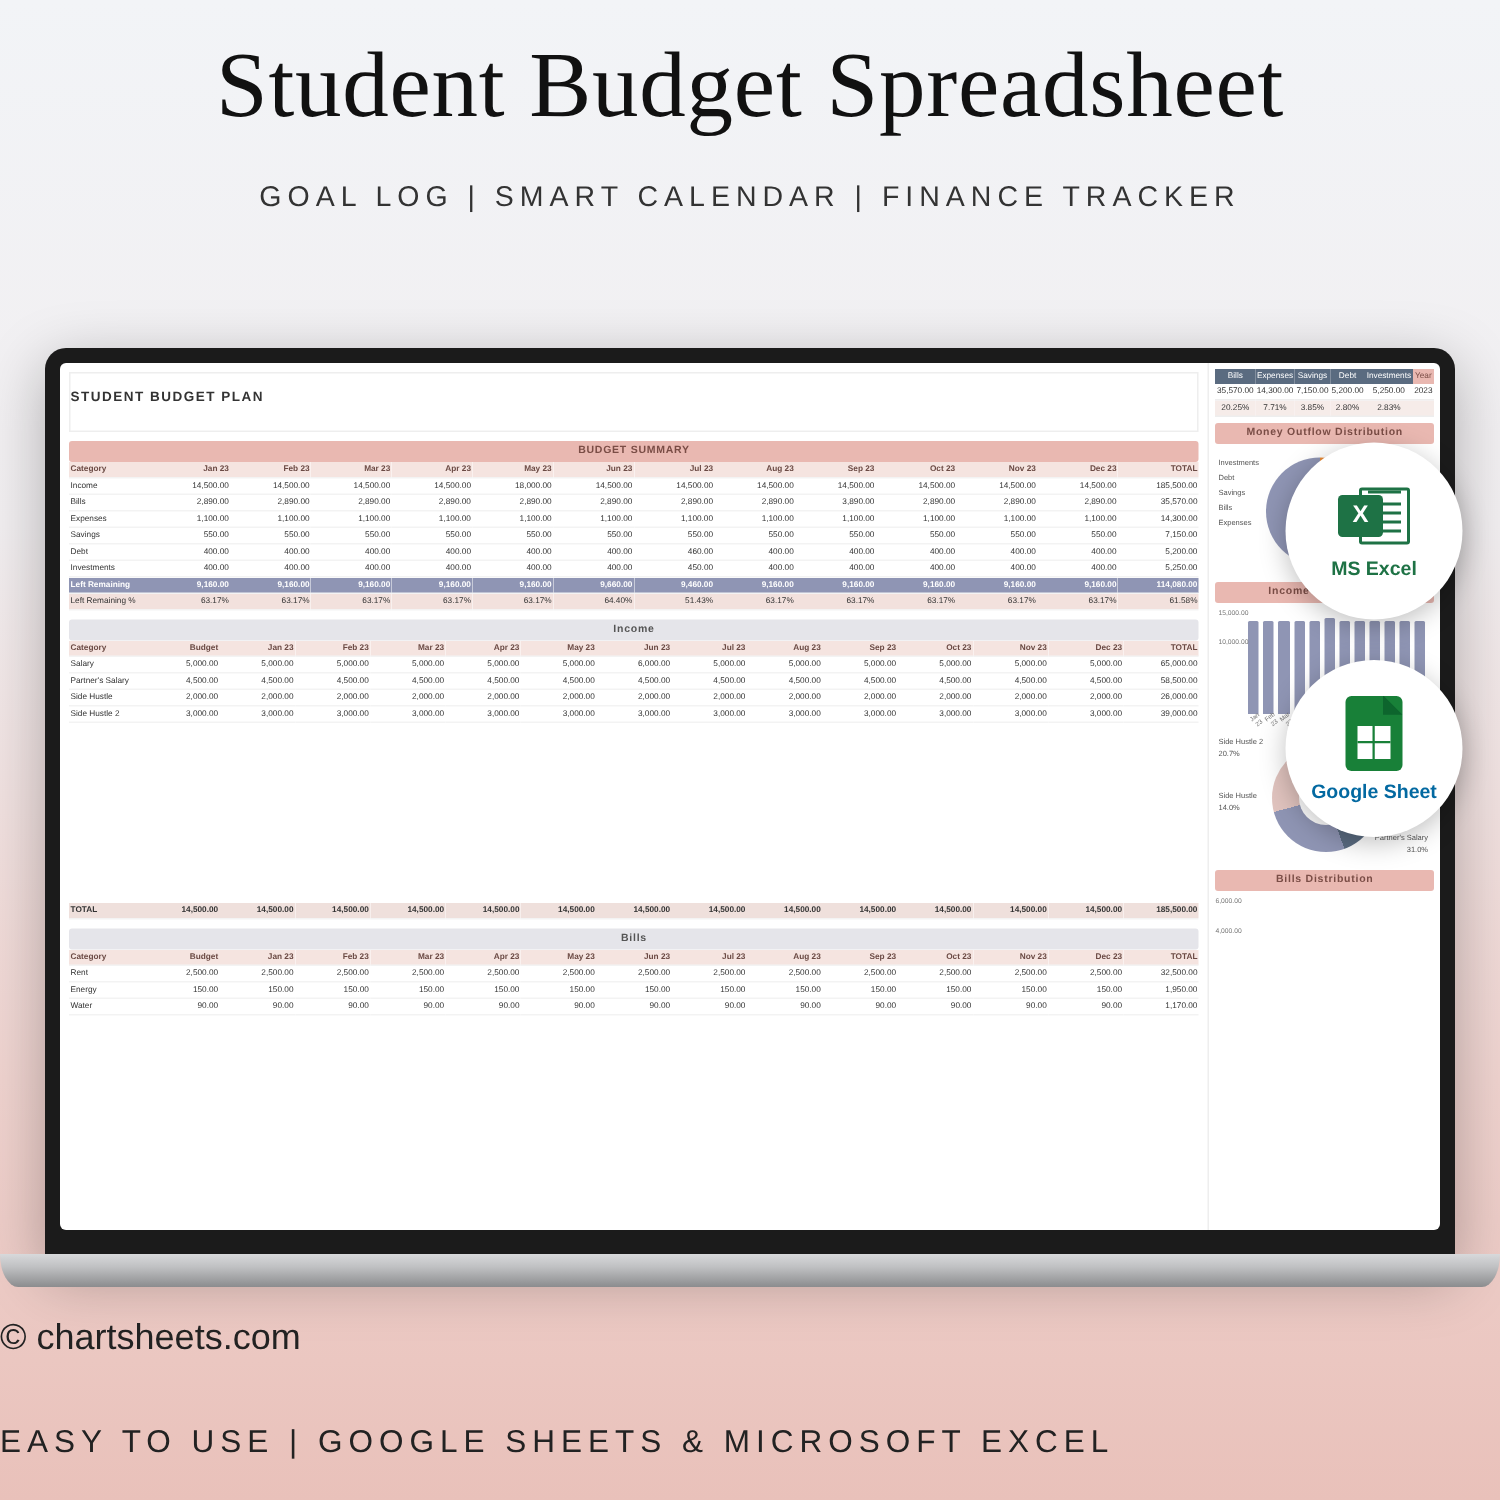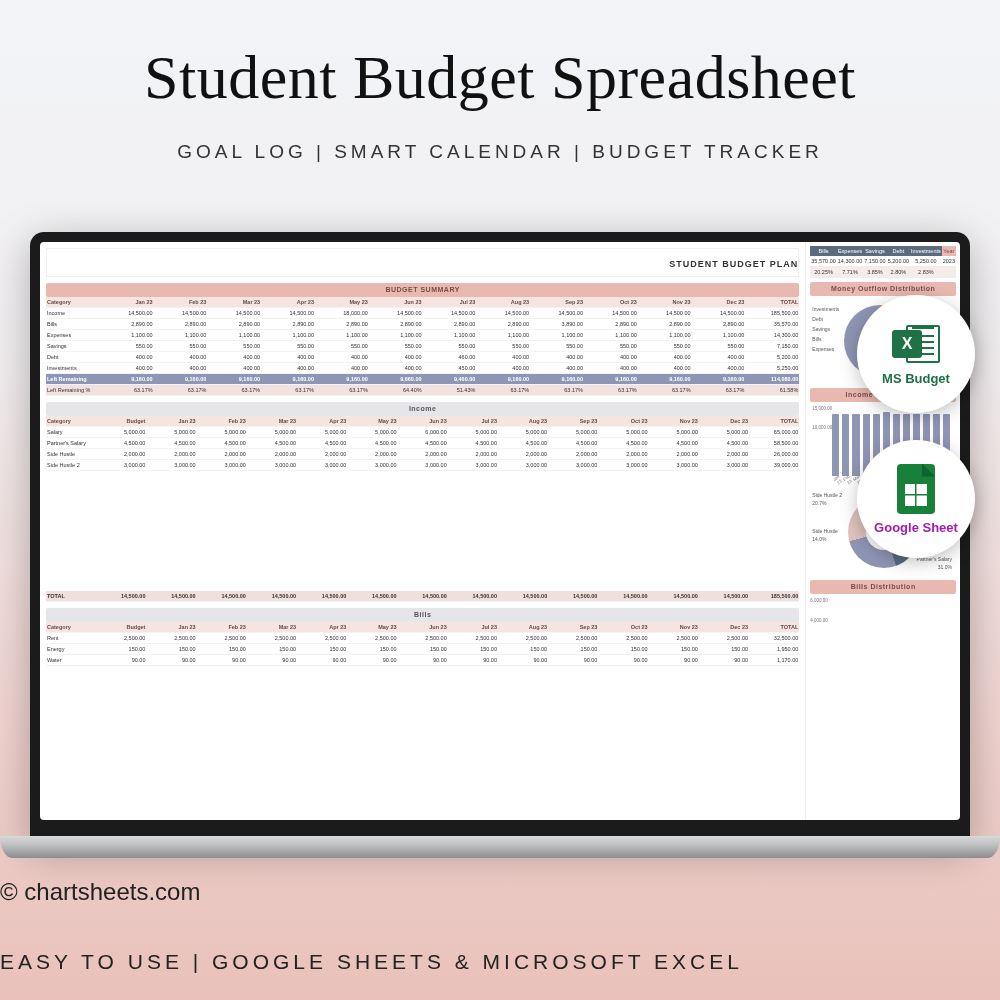--- a/index.html
+++ b/index.html
@@ -11,21 +11,21 @@
   }
 
   
   .hero-title {
     text-align: center;
     font-family: Georgia, "Times New Roman", serif;
     font-weight: 400;
     font-size: 62px;
     letter-spacing: .5px;
     color: #111;
-    padding-top: 42px;
+    padding-top: 22px;
   }
   .hero-sub {
     text-align: center;
     font-size: 19px;
     letter-spacing: 4px;
     color: #333;
     margin-top: 28px;
     font-weight: 500;
   }
 
@@ -58,21 +58,21 @@
     left:-30px; right:-30px; bottom:-16px; height:22px;
     background: linear-gradient(180deg,#d8d9db 0%, #bfc0c2 40%, #8b8c8e 100%);
     border-radius: 0 0 22px 22px / 0 0 40px 40px;
   }
 
   
   .sheet-left  { flex: 1 1 auto; padding:6px 6px 0 6px; }
   .sheet-right { width: 215px; border-left:1px solid #eee; padding:4px 4px 0 4px; display:flex; flex-direction:column; gap:4px; }
 
   .plan-title {
-    height: 29px; line-height:30px; text-align:right;
+    height: 40px; line-height:30px; text-align:left;
     font-size:9px; font-weight:600; letter-spacing:1px;
     border:1px solid #eee; margin-bottom:6px; background:#fff;
   }
 
   .band {
     height:14px; line-height:14px; text-align:center;
     font-size:7px; font-weight:600; letter-spacing:.5px;
     background:#e9b8b1; color:#7a4d46; border-radius:2px;
   }
   .band.grey { background:#e5e5ea; color:#555;}
@@ -131,21 +131,21 @@
   
   .badge{
     position:absolute; right:25px;
     width:118px;height:118px;border-radius:50%;
     background:#fff;display:flex;flex-direction:column;align-items:center;justify-content:center;
     box-shadow:0 4px 18px rgba(0,0,0,.25);
     font-size:13px;font-weight:700;
   }
   .badge .txt{margin-top:6px;}
   .badge-excel{ top:295px; color:#1e7245;}
-  .badge-gsheet{ top:440px; color:#a21caf;}
+  .badge-gsheet{ top:440px; color:#0369a1;}
   .xls-icon{width:48px;height:42px;position:relative;}
   .xls-back{position:absolute;right:0;top:2px;width:34px;height:38px;background:#fff;border:2px solid #1e7245;border-radius:2px;}
   .xls-back::before,.xls-back::after{content:"";position:absolute;left:4px;right:4px;height:2px;background:#1e7245;}
   .xls-back::before{top:8px;box-shadow:0 6px 0 #1e7245,0 12px 0 #1e7245,0 18px 0 #1e7245;}
   .xls-front{position:absolute;left:0;top:7px;width:30px;height:28px;background:#1e7245;border-radius:3px;display:flex;align-items:center;justify-content:center;color:#fff;font-size:16px;font-weight:800;}
   .gs-icon{width:38px;height:50px;background:#188038;border-radius:4px;position:relative;}
   .gs-icon::before{content:"";position:absolute;right:0;top:0;width:13px;height:13px;background:#0d652d;clip-path:polygon(0 0,100% 100%,0 100%);} 
   .gs-grid{position:absolute;left:8px;right:8px;top:20px;bottom:8px;background:#fff;}
   .gs-grid::before{content:"";position:absolute;inset:0;background:
      linear-gradient(#188038 0 0) center/1.5px 100% no-repeat,
@@ -158,21 +158,21 @@
   }
   .footer-line{
     position:absolute;left:0;right:0;bottom:26px;
     font-size:21px;color:#222;letter-spacing:4px;font-weight:500;
   }
 </style>
 </head>
 <body>
 
 <h1 class="hero-title">Student Budget Spreadsheet</h1>
-<div class="hero-sub">GOAL LOG | SMART CALENDAR | BUDGET TRACKER</div>
+<div class="hero-sub">GOAL LOG | SMART CALENDAR | FINANCE TRACKER</div>
 
 <div class="laptop">
   <div class="screen-bezel">
     <div class="screen">
 
       <div class="sheet-left">
         <div class="plan-title">STUDENT BUDGET PLAN</div>
 
         <div class="band">BUDGET SUMMARY</div>
         <table class="mini">
@@ -627,21 +627,21 @@
     </div>
   </div>
   <div class="laptop-base"></div>
 </div>
 
 <div class="badge badge-excel">
   <div class="xls-icon">
     <div class="xls-back"></div>
       <div class="xls-front">X</div>
   </div>
-  <div class="txt">MS Budget</div>
+  <div class="txt">MS Excel</div>
 </div>
 <div class="badge badge-gsheet">
   <div class="gs-icon">
       <div class="gs-grid"></div>
     </div>
   <div class="txt">Google Sheet</div>
 </div>
 
 <div class="credit">© chartsheets.com</div>
 <div class="footer-line">EASY TO USE | GOOGLE  SHEETS  &amp;  MICROSOFT  EXCEL</div>

